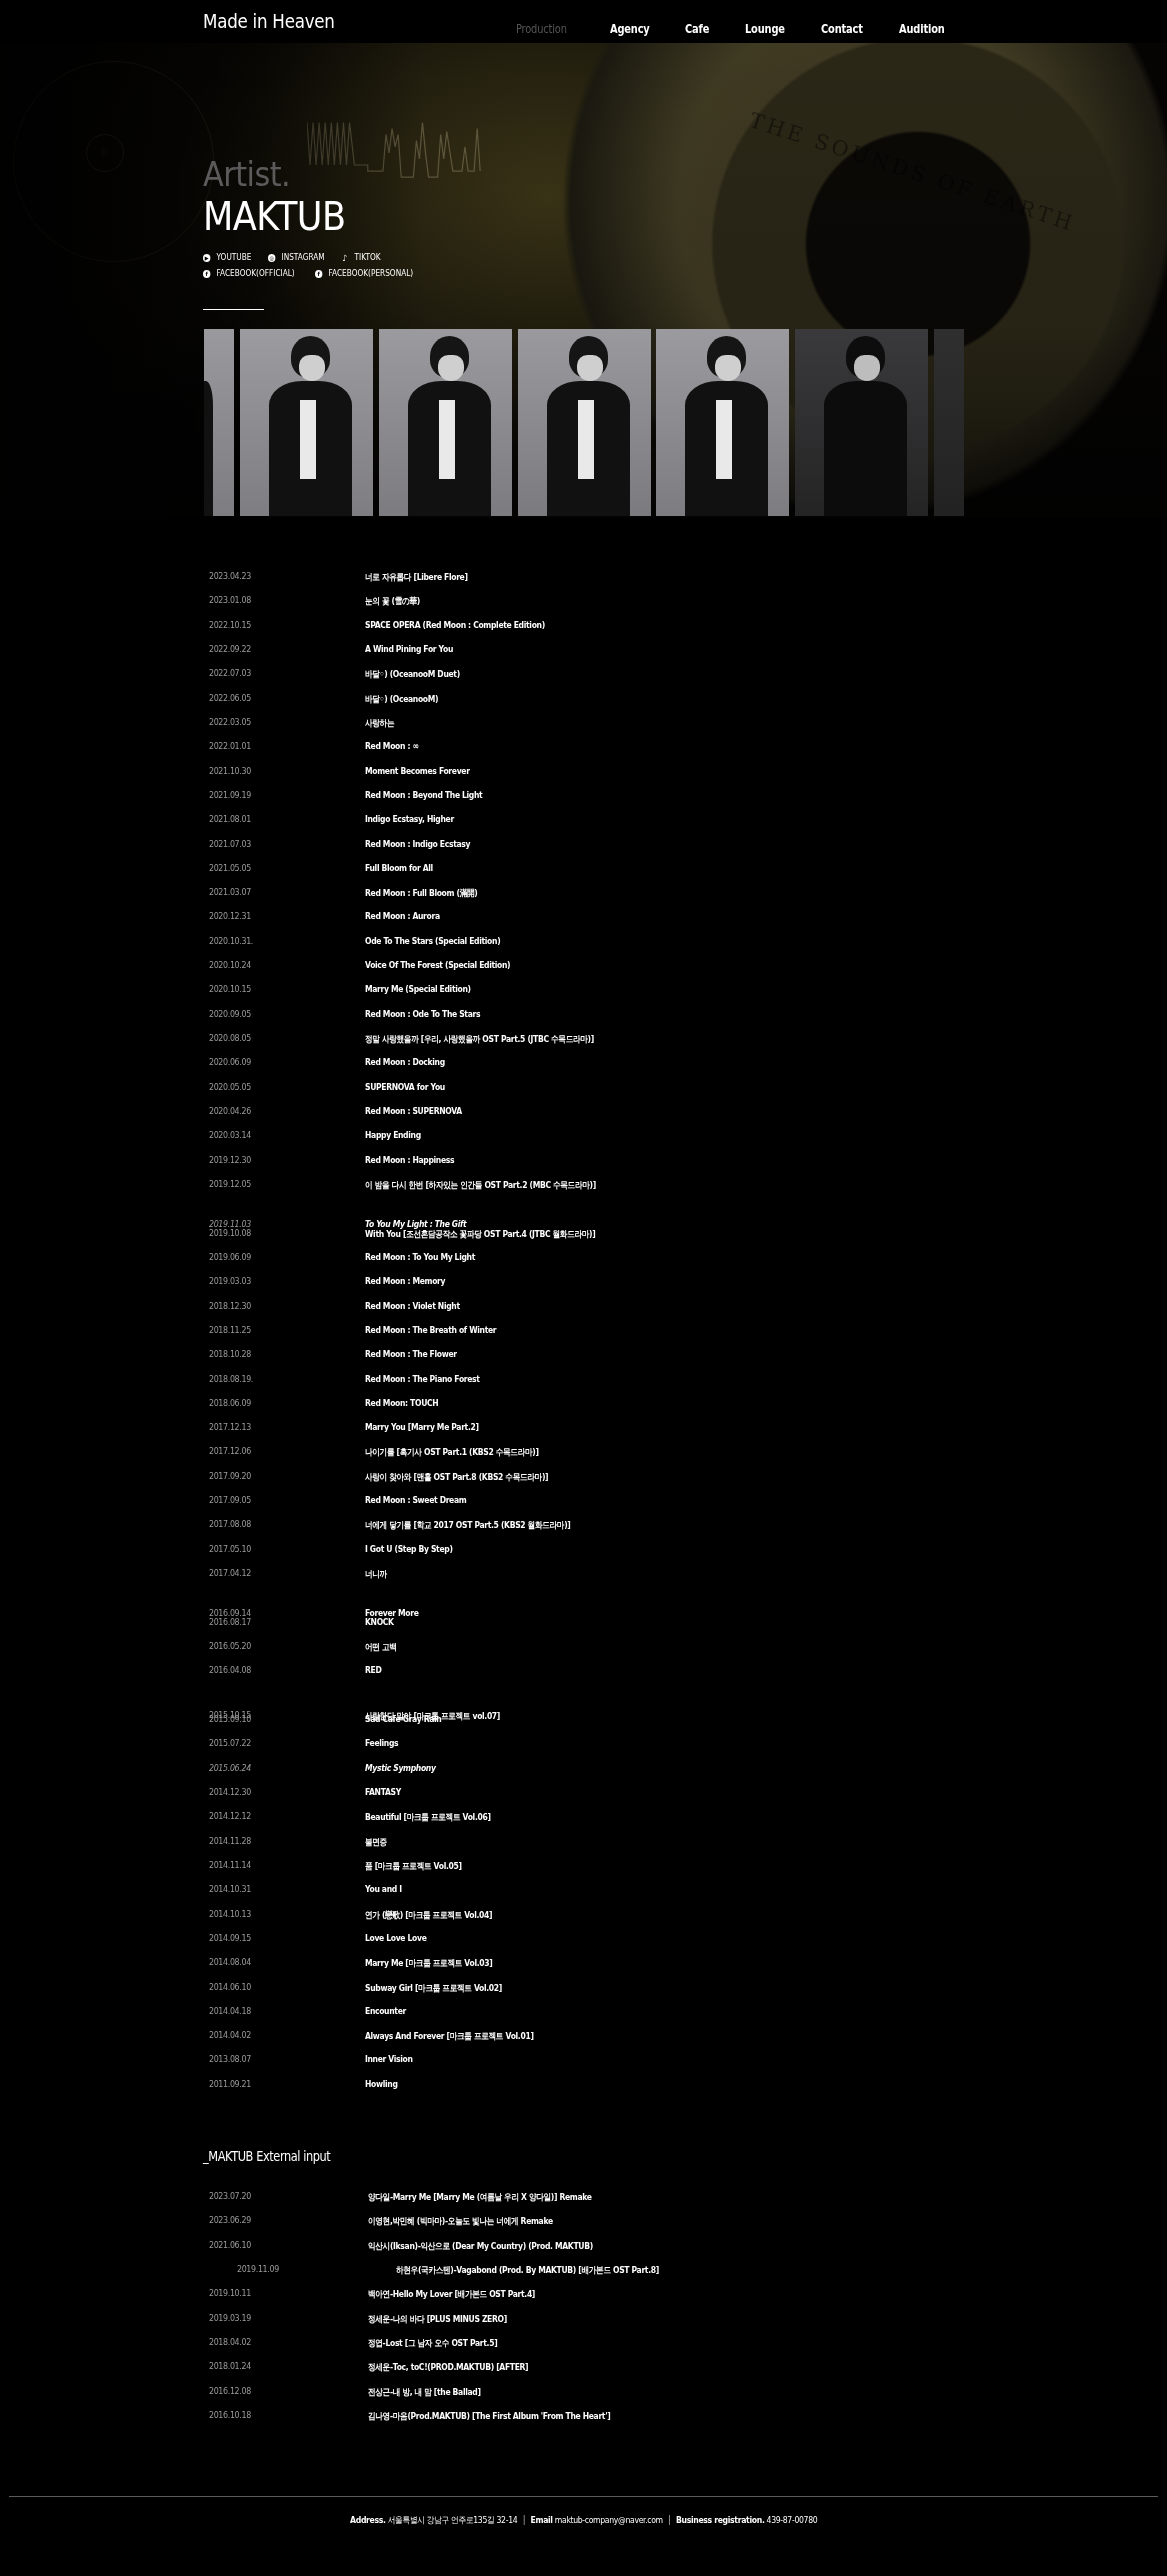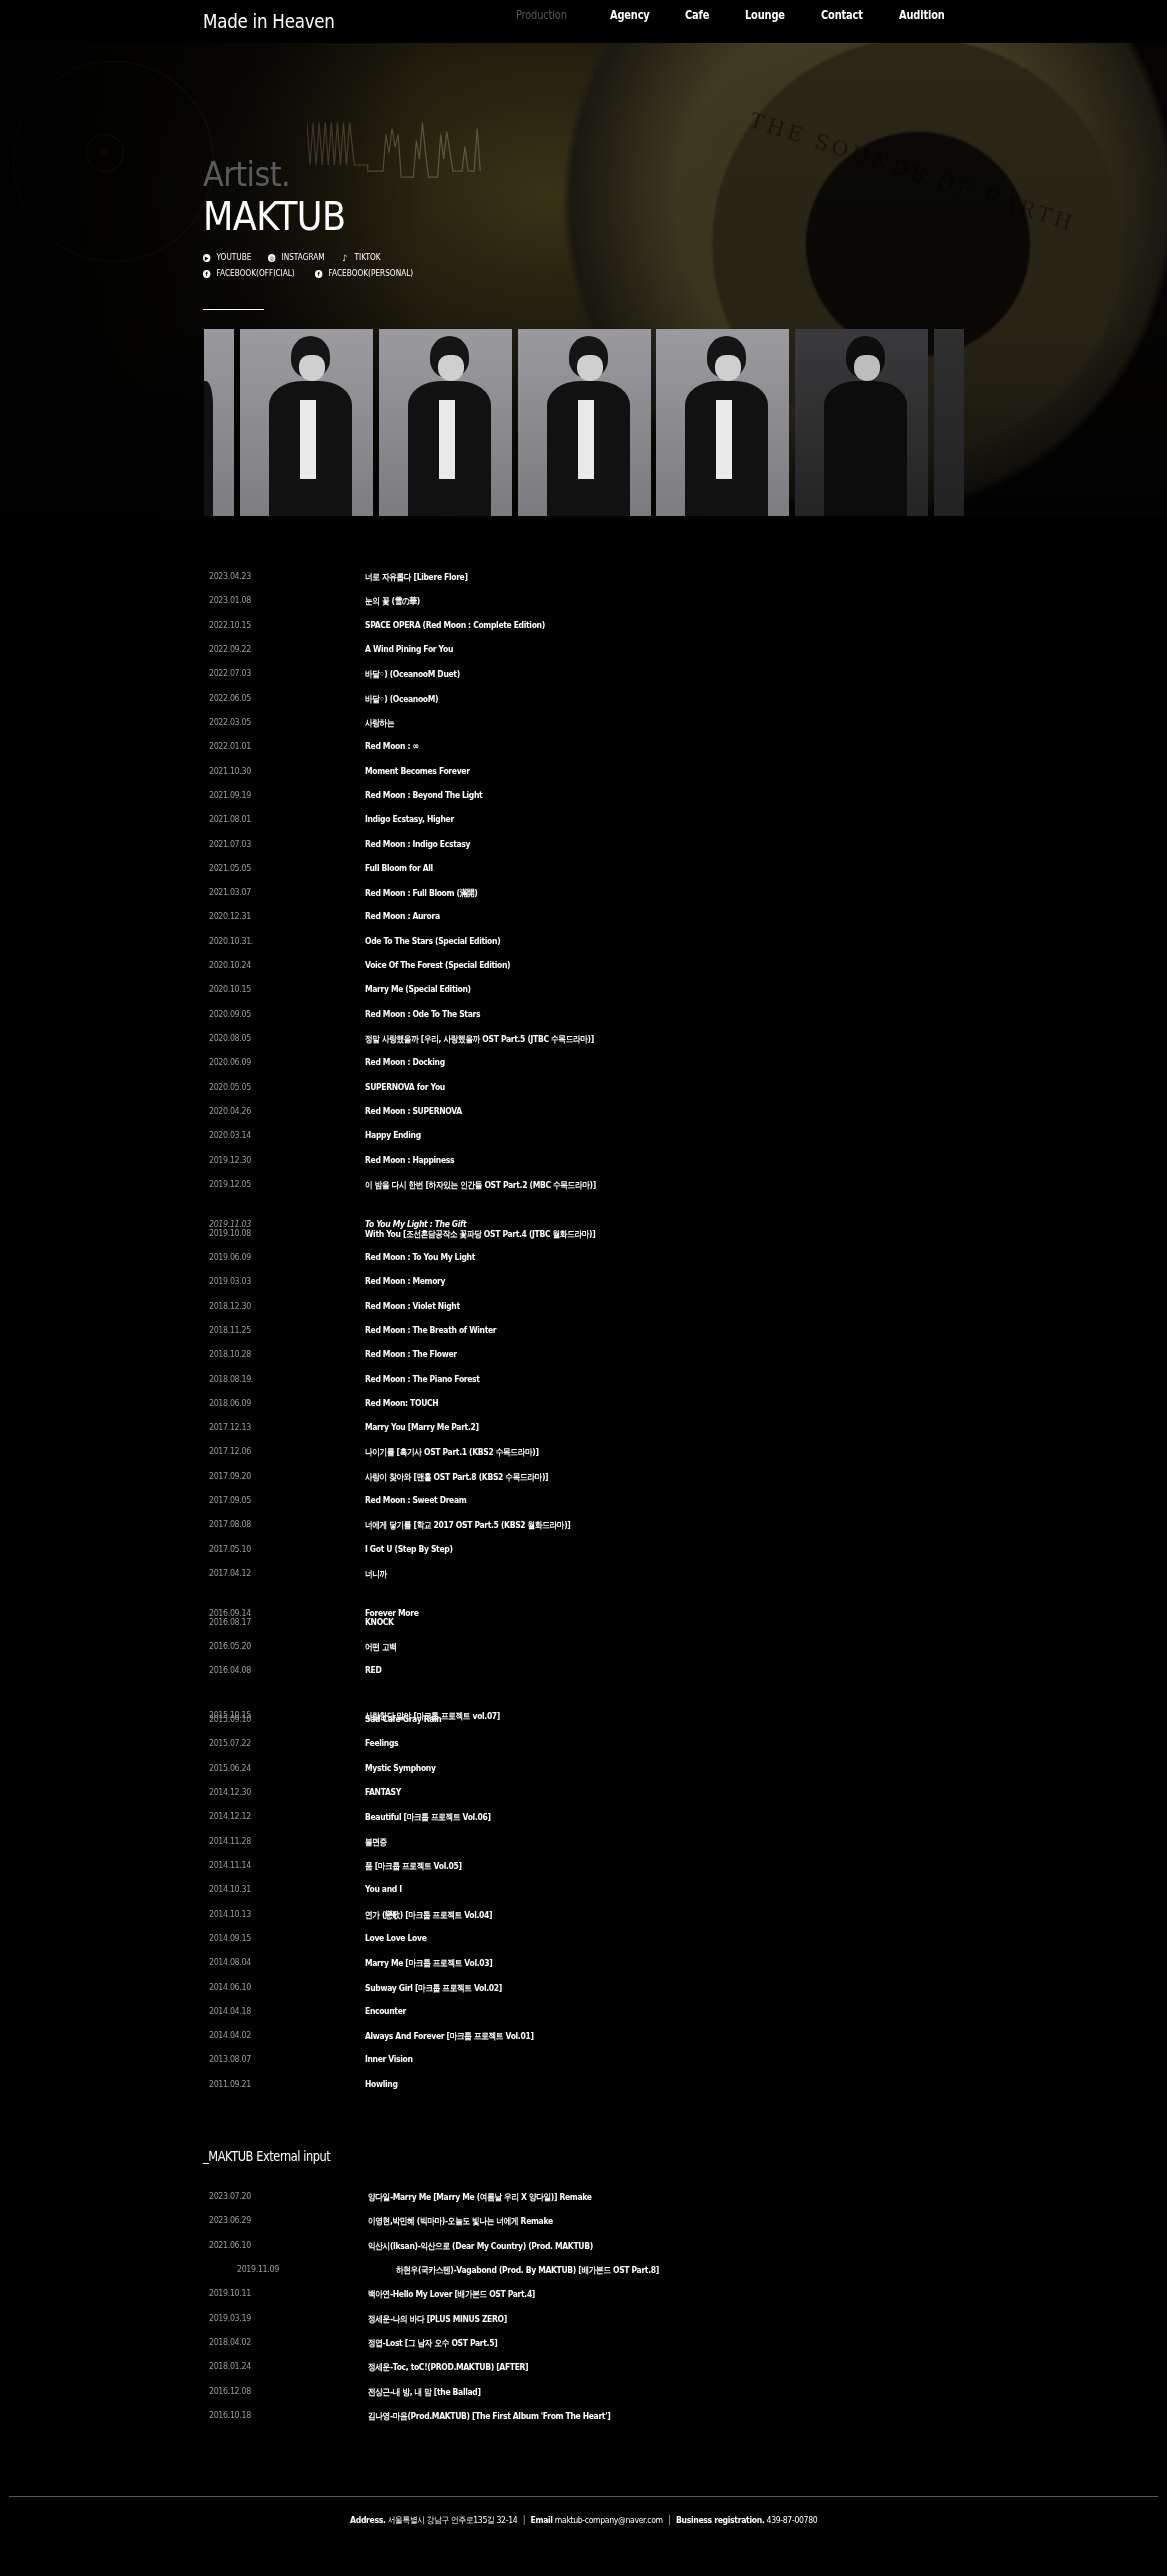--- a/index.html
+++ b/index.html
@@ -2,21 +2,21 @@
 <html style="font-size:9.7px"><head>
 <meta charset="utf-8">
 <style>
   * { box-sizing: border-box; margin: 0; padding: 0; }
   html, body { background: #000; }
   body { width: 1167px; height: 2576px; position: relative; overflow: hidden; font-family: "Liberation Sans", "DejaVu Sans", sans-serif; color: #fff; }
 
   
   .header { position: absolute; top: 0; left: 0; width: 1023px; height: 43px; background: #000; z-index: 5; }
   .logo { position: absolute; left: 203px; top: 9.7px; font-size: 19px; letter-spacing: -0.3px; color: #fff; font-family: "DejaVu Sans", sans-serif; font-weight: normal; transform: scaleX(0.88); transform-origin: left center; }
-  .nav { position: absolute; top: 8px; left: 0; width: 1167px; height: 17px; }
+  .nav { position: absolute; top: 22px; left: 0; width: 1167px; height: 17px; }
   .nav-item { position: absolute; font-size: 11.6px; font-weight: bold; color: #fff; letter-spacing: -0.2px; font-family: "DejaVu Sans", sans-serif; transform: scaleX(0.85); transform-origin: left center; cursor: pointer; }
   .nav-item.dim { color: #555; font-weight: normal; }
 
   
   .hero { position: absolute; top: 43px; left: 0; width: 1167px; height: 475px; overflow: hidden;
     background:
       radial-gradient(ellipse 316px 316px at 918px 201px, #0a0906 0%, #0a0906 35%, rgba(0,0,0,0) 36%),
       radial-gradient(ellipse 340px 340px at 918px 201px, #2b2717 0%, #2b2717 60%, rgba(0,0,0,0) 61%),
       radial-gradient(ellipse 426px 438px at 869px 158px, #3a3320 0%, #3f3a22 45%, #1b1910 70%, rgba(0,0,0,0) 72%),
       radial-gradient(ellipse 547px 365px at 547px 152px, #3b3517 0%, #221e0e 40%, #0c0a05 70%, #050403 100%),
@@ -357,21 +357,21 @@
       <span class="title">사랑한단 말야 [마크툽 프로젝트 vol.07]</span>
     </div>
     <div class="row" style="top: 1143px;">
       <span class="date">2015.09.10</span>
       <span class="title">Sad Cafe Gray Rain</span>
     </div>
     <div class="row" style="top: 1167px;">
       <span class="date">2015.07.22</span>
       <span class="title">Feelings</span>
     </div>
-    <div class="row" style="top: 1192px;">
+    <div class="row" style="top: 1192px; font-style: italic;">
       <span class="date">2015.06.24</span>
       <span class="title">Mystic Symphony</span>
     </div>
     <div class="row" style="top: 1216px;">
       <span class="date">2014.12.30</span>
       <span class="title">FANTASY</span>
     </div>
     <div class="row" style="top: 1240px;">
       <span class="date">2014.12.12</span>
       <span class="title">Beautiful [마크툽 프로젝트 Vol.06]</span>

